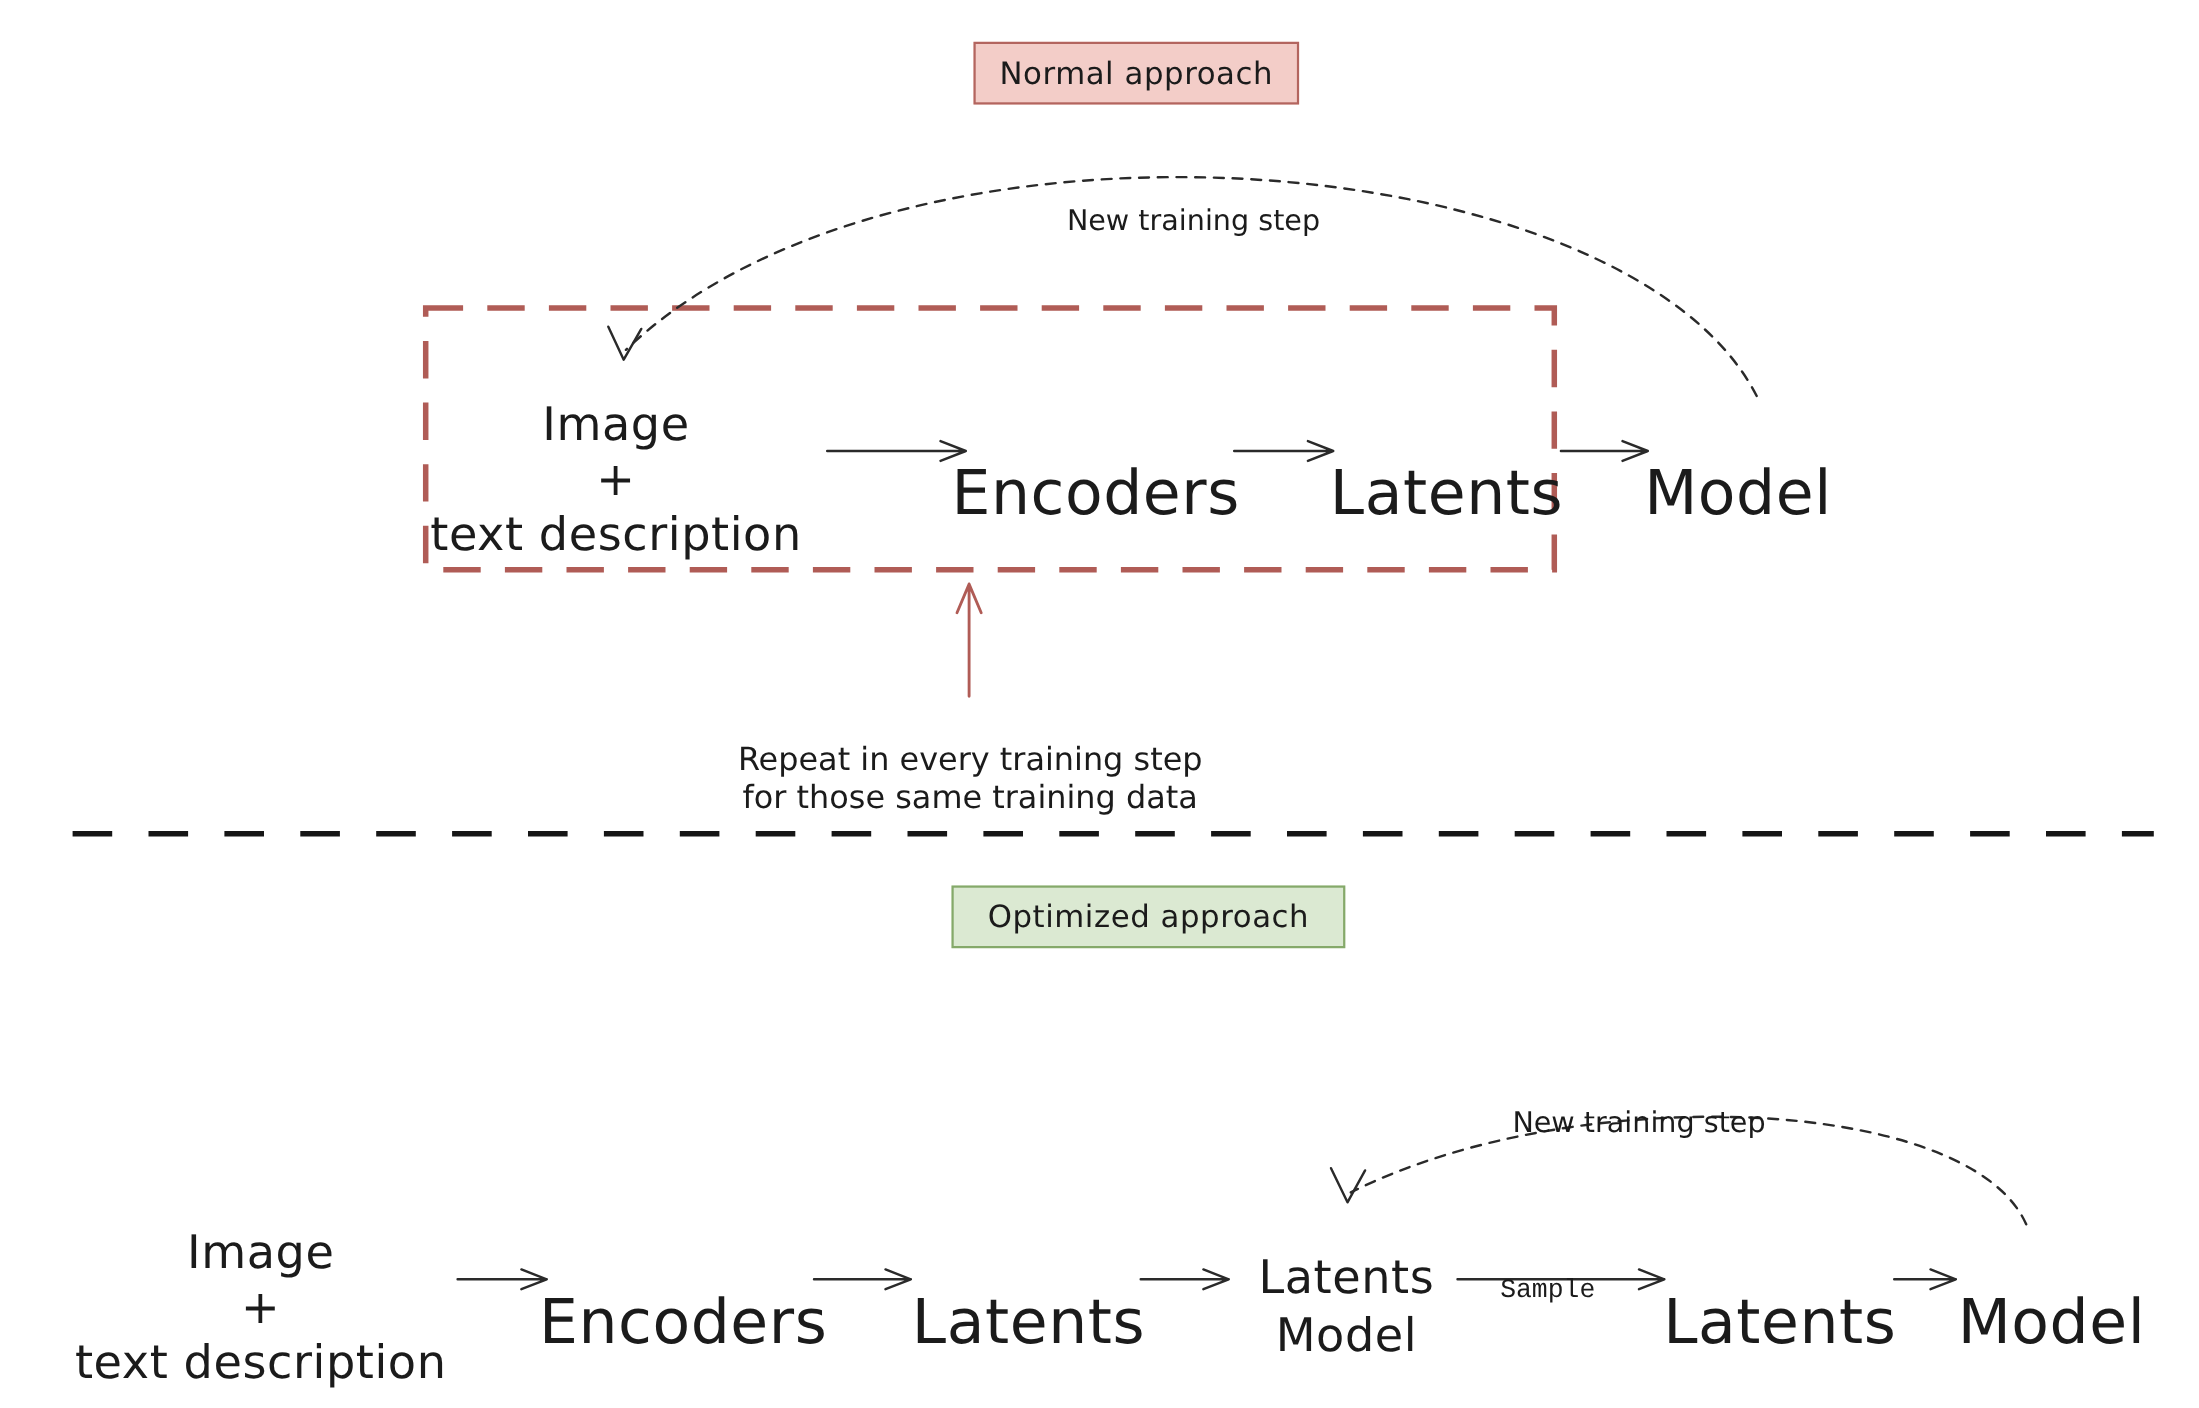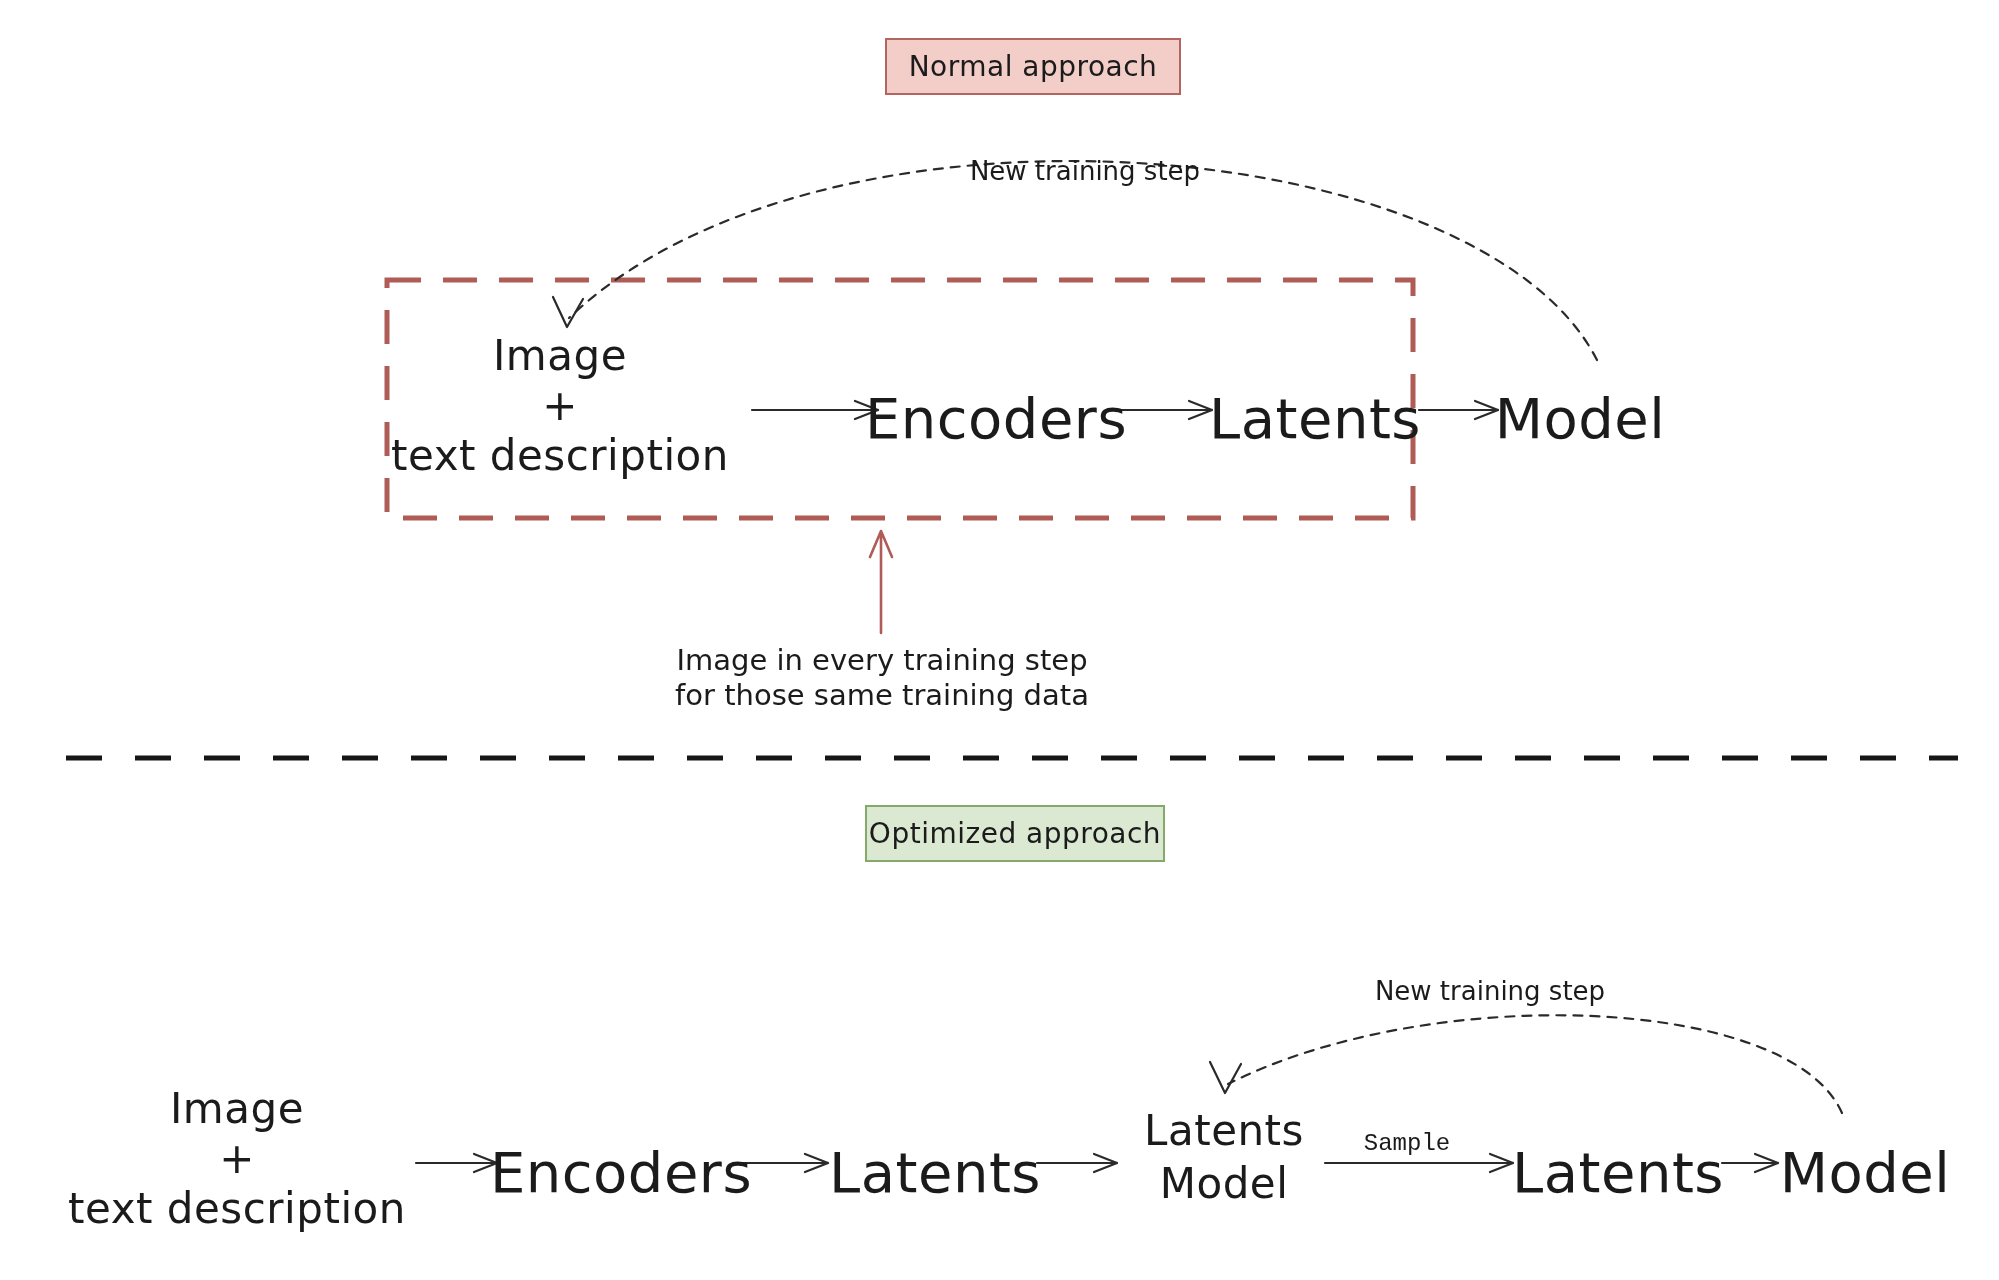--- a/index.html
+++ b/index.html
@@ -15,21 +15,21 @@
   html,body{width:1999px;height:1280px;background:#ffffff;overflow:hidden;}
   body{position:relative;font-family:"DejaVu Sans",sans-serif;color:var(--ink);}
   svg.layer{position:absolute;left:0;top:0;width:1999px;height:1280px;}
 
   .stroke-ink{stroke:var(--line);stroke-width:2.2;fill:none;stroke-linecap:round;stroke-linejoin:round;}
   .stroke-dash{stroke-dasharray:9 8;}
   .stroke-red{stroke:var(--accent-red);stroke-width:2.6;fill:none;stroke-linecap:round;stroke-linejoin:round;}
   .redbox{stroke:var(--accent-red);stroke-width:5;stroke-dasharray:34 22;fill:none;}
   .divider{stroke:#161616;stroke-width:5;stroke-dasharray:36 33;stroke-linecap:butt;}
 
-  .t{position:absolute;white-space:nowrap;color:var(--ink);}
+  .t{position:absolute;white-space:nowrap;color:var(--ink);margin-top:30px;}
   .center{transform:translateX(-50%);text-align:center;}
   .node{font-size:56px;letter-spacing:.5px;}
   .stack{font-size:42px;line-height:50px;letter-spacing:.5px;}
   .stack2{font-size:42px;line-height:53px;letter-spacing:.5px;}
   .small{font-size:26px;}
   .sample{font-size:24px;}
   .note{font-size:29px;line-height:35px;}
 
   .badge{position:absolute;display:flex;align-items:center;justify-content:center;
          font-size:28px;letter-spacing:.5px;}
@@ -74,25 +74,25 @@
   <div>Image</div>
   <div>+</div>
   <div>text description</div>
 </div>
 
 <div class="t center node" style="left:996px;top:386px;">Encoders</div>
 <div class="t center node" style="left:1315px;top:386px;">Latents</div>
 <div class="t center node" style="left:1580px;top:386px;">Model</div>
 
 <div class="t center note" style="left:882px;top:643px;">
-  <div>Image in every training step</div>
+  <div>Repeat in every training step</div>
   <div>for those same training data</div>
 </div>
 
-<div class="badge green" style="left:865px;top:805px;width:300px;height:57px;">
+<div class="badge green" style="left:865px;top:805px;width:358px;height:57px;">
   <span>Optimized approach</span>
 </div>
 
 <div class="t center small" style="left:1490px;top:976px;">New training step</div>
 
 <div class="t center stack" style="left:237px;top:1084px;">
   <div>Image</div>
   <div>+</div>
   <div>text description</div>
 </div>

